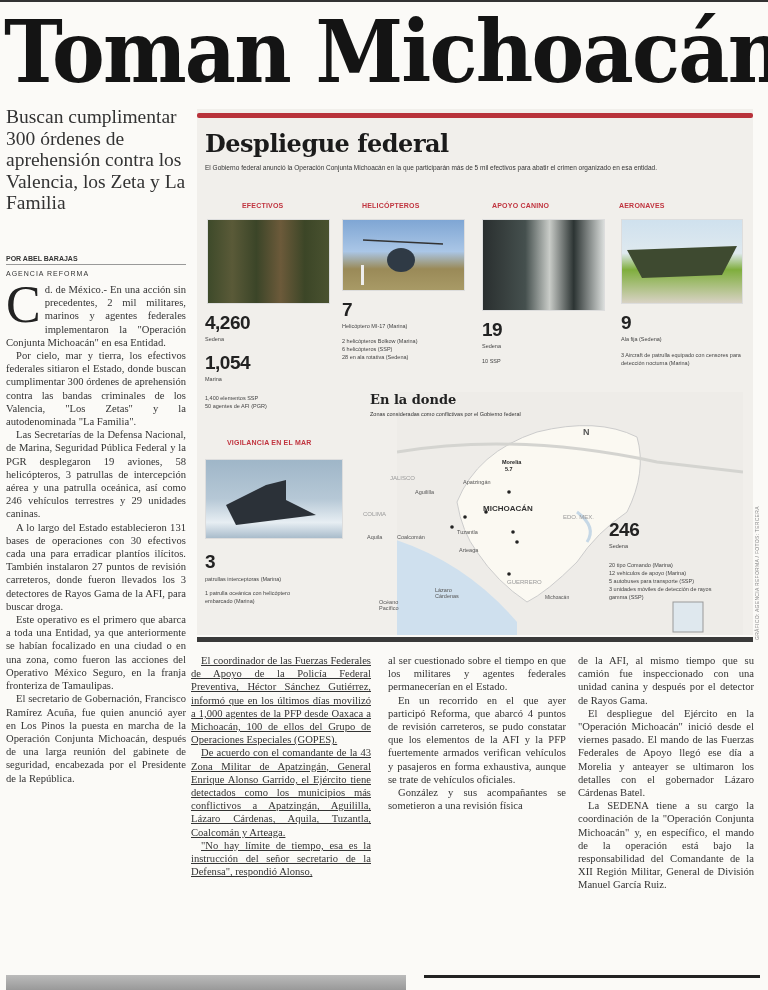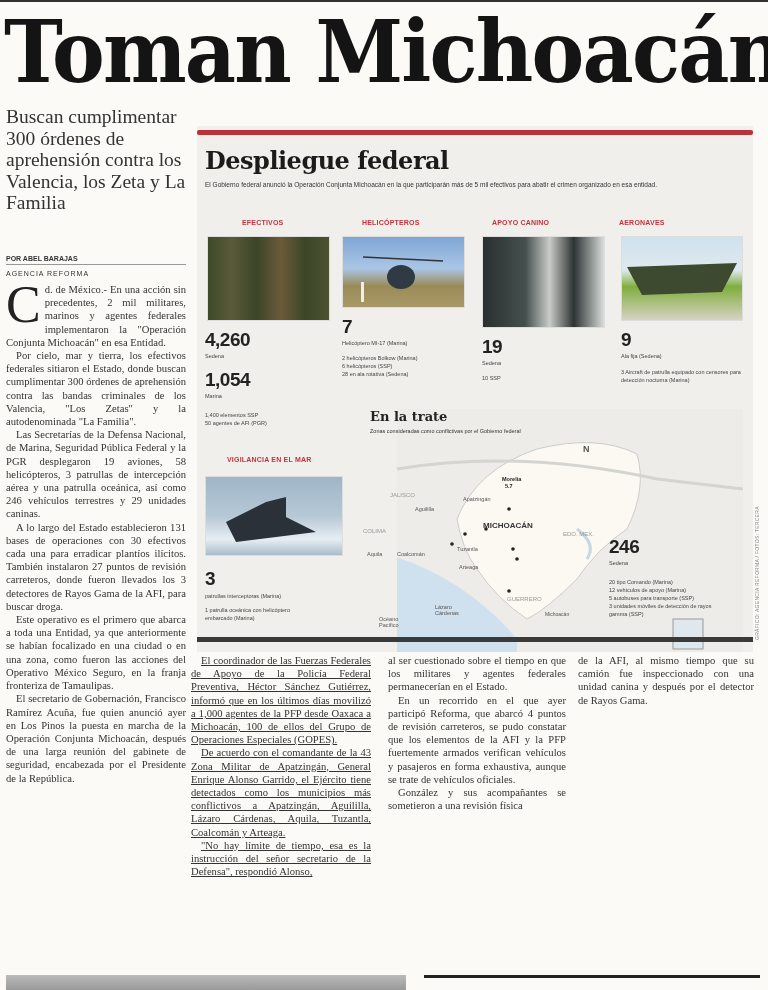--- a/index.html
+++ b/index.html
@@ -8,21 +8,21 @@
   .topline{position:absolute;left:0;top:0;width:768px;height:2px;background:#333}
   .headline{position:absolute;left:4px;top:2px;width:760px;height:100px;font-family:"DejaVu Serif","Liberation Serif",serif;font-weight:bold;font-size:86px;line-height:100px;letter-spacing:-2px;color:#141414;transform:scaleX(.92);transform-origin:left center;white-space:nowrap}
   .deck{position:absolute;left:6px;top:106px;width:180px;font-size:19.5px;line-height:21.5px;color:#333}
   .byline{position:absolute;left:6px;top:255px;width:180px;font-family:"Liberation Sans",sans-serif;font-size:7px;font-weight:bold;color:#333;border-bottom:1px solid #999;padding-bottom:2px;text-transform:uppercase}
   .agency{position:absolute;left:6px;top:270px;width:180px;font-family:"Liberation Sans",sans-serif;font-size:7px;letter-spacing:1px;color:#333;text-transform:uppercase}
   .col{position:absolute;font-size:10.6px;line-height:13.2px;color:#333;text-align:justify;hyphens:auto}
   .col p{text-indent:10px}
   .col p.first{text-indent:0}
   .dropcap{float:left;font-size:52px;line-height:40px;margin:2px 4px 0 0;color:#222}
   
-  .graphic{position:absolute;left:197px;top:126px;width:556px;height:526px;background:#f1efeb}
+  .graphic{position:absolute;left:197px;top:109px;width:556px;height:526px;background:#f1efeb}
   .redrule{position:absolute;left:0;top:4px;width:556px;height:5px;background:#b8323a;border-radius:2px}
   .g-title{position:absolute;left:8px;top:20px;font-family:"DejaVu Serif",serif;font-weight:bold;font-size:24px;color:#1b1b1b;letter-spacing:-.5px}
   .g-sub{position:absolute;left:8px;top:54px;width:480px;font-family:"Liberation Sans",sans-serif;font-size:6.5px;line-height:9px;color:#333}
   .cat{position:absolute;font-family:"Liberation Sans",sans-serif;font-size:7px;font-weight:bold;color:#c0343f;text-transform:uppercase;letter-spacing:.2px}
   .photo{position:absolute;border:1px solid #ddd}
   .bignum{position:absolute;font-family:"Liberation Sans",sans-serif;font-weight:bold;font-size:19px;color:#222;letter-spacing:-.5px}
   .small{position:absolute;font-family:"Liberation Sans",sans-serif;font-size:5.5px;line-height:8px;color:#444}
   .bul{position:absolute;font-family:"Liberation Sans",sans-serif;font-size:5.5px;line-height:8px;color:#444}
   .map{position:absolute;left:200px;top:283px;width:346px;height:243px}
   .maptitle{position:absolute;left:173px;top:283px;font-family:"DejaVu Serif",serif;font-weight:bold;font-size:13px;color:#222}
@@ -111,21 +111,21 @@
       <circle cx="112" cy="100" r="1.8" fill="#222"></circle>
       <circle cx="89" cy="120" r="1.8" fill="#222"></circle>
       <circle cx="68" cy="125" r="1.8" fill="#222"></circle>
       <circle cx="55" cy="135" r="1.8" fill="#222"></circle>
       <circle cx="116" cy="140" r="1.8" fill="#222"></circle>
       <circle cx="120" cy="150" r="1.8" fill="#222"></circle>
       <circle cx="112" cy="182" r="1.8" fill="#222"></circle>
       <rect x="276" y="210" width="30" height="30" fill="#dfe8ee" stroke="#999"></rect>
     </svg>
   </div>
-  <div class="maptitle">En la trate</div>
+  <div class="maptitle">En la donde</div>
   <div class="mapsub">Zonas consideradas como conflictivas por el Gobierno federal</div>
   <div class="maplabel" style="left:386px;top:318px;font-weight:bold;font-size:9px">N</div>
   <div class="maplabel" style="left:305px;top:350px;font-weight:bold;color:#222">Morelia</div>
   <div class="maplabel" style="left:308px;top:357px;font-weight:bold;color:#222">5.7</div>
   <div class="mapstate" style="left:286px;top:395px;font-weight:bold;font-size:8px;color:#333">MICHOACÁN</div>
   <div class="mapstate" style="left:193px;top:366px">Jalisco</div>
   <div class="mapstate" style="left:166px;top:402px">Colima</div>
   <div class="mapstate" style="left:310px;top:470px">Guerrero</div>
   <div class="mapstate" style="left:366px;top:405px">Edo. Mex.</div>
   <div class="maplabel" style="left:266px;top:370px">Apatzingán</div>
@@ -164,16 +164,18 @@
   <p>De acuerdo con el comandante de la 43 Zona Militar de Apatzingán, General Enrique Alonso Garrido, el Ejército tiene detectados como los municipios más conflictivos a Apatzingán, Aguililla, Lázaro Cárdenas, Aquila, Tuzantla, Coalcomán y Arteaga.</p>
   <p>"No hay límite de tiempo, esa es la instrucción del señor secretario de la Defensa", respondió Alonso,</p>
 </div>
 <div class="col" style="left:388px;top:654px;width:178px;">
   <p class="first">al ser cuestionado sobre el tiempo en que los militares y agentes federales permanecerían en el Estado.</p>
   <p>En un recorrido en el que ayer participó Reforma, que abarcó 4 puntos de revisión carreteros, se pudo constatar que los elementos de la AFI y la PFP fuertemente armados verifican vehículos y pasajeros en forma exhaustiva, aunque se trate de vehículos oficiales.</p>
   <p>González y sus acompañantes se sometieron a una revisión física</p>
 </div>
 <div class="col" style="left:578px;top:654px;width:176px;">
   <p class="first">de la AFI, al mismo tiempo que su camión fue inspeccionado con una unidad canina y después por el detector de Rayos Gama.</p>
+  <p>El despliegue del Ejército en la "Operación Michoacán" inició desde el viernes pasado. El mando de las Fuerzas Federales de Apoyo llegó ese día a Morelia y anteayer se ultimaron los detalles con el gobernador Lázaro Cárdenas Batel.</p>
+  <p>La SEDENA tiene a su cargo la coordinación de la "Operación Conjunta Michoacán" y, en específico, el mando de la operación está bajo la responsabilidad del Comandante de la XII Región Militar, General de División Manuel García Ruiz.</p>
 </div>
 
 <div class="bottomphoto"></div>
 <div class="bottomrule"></div>
 
 </body></html>

